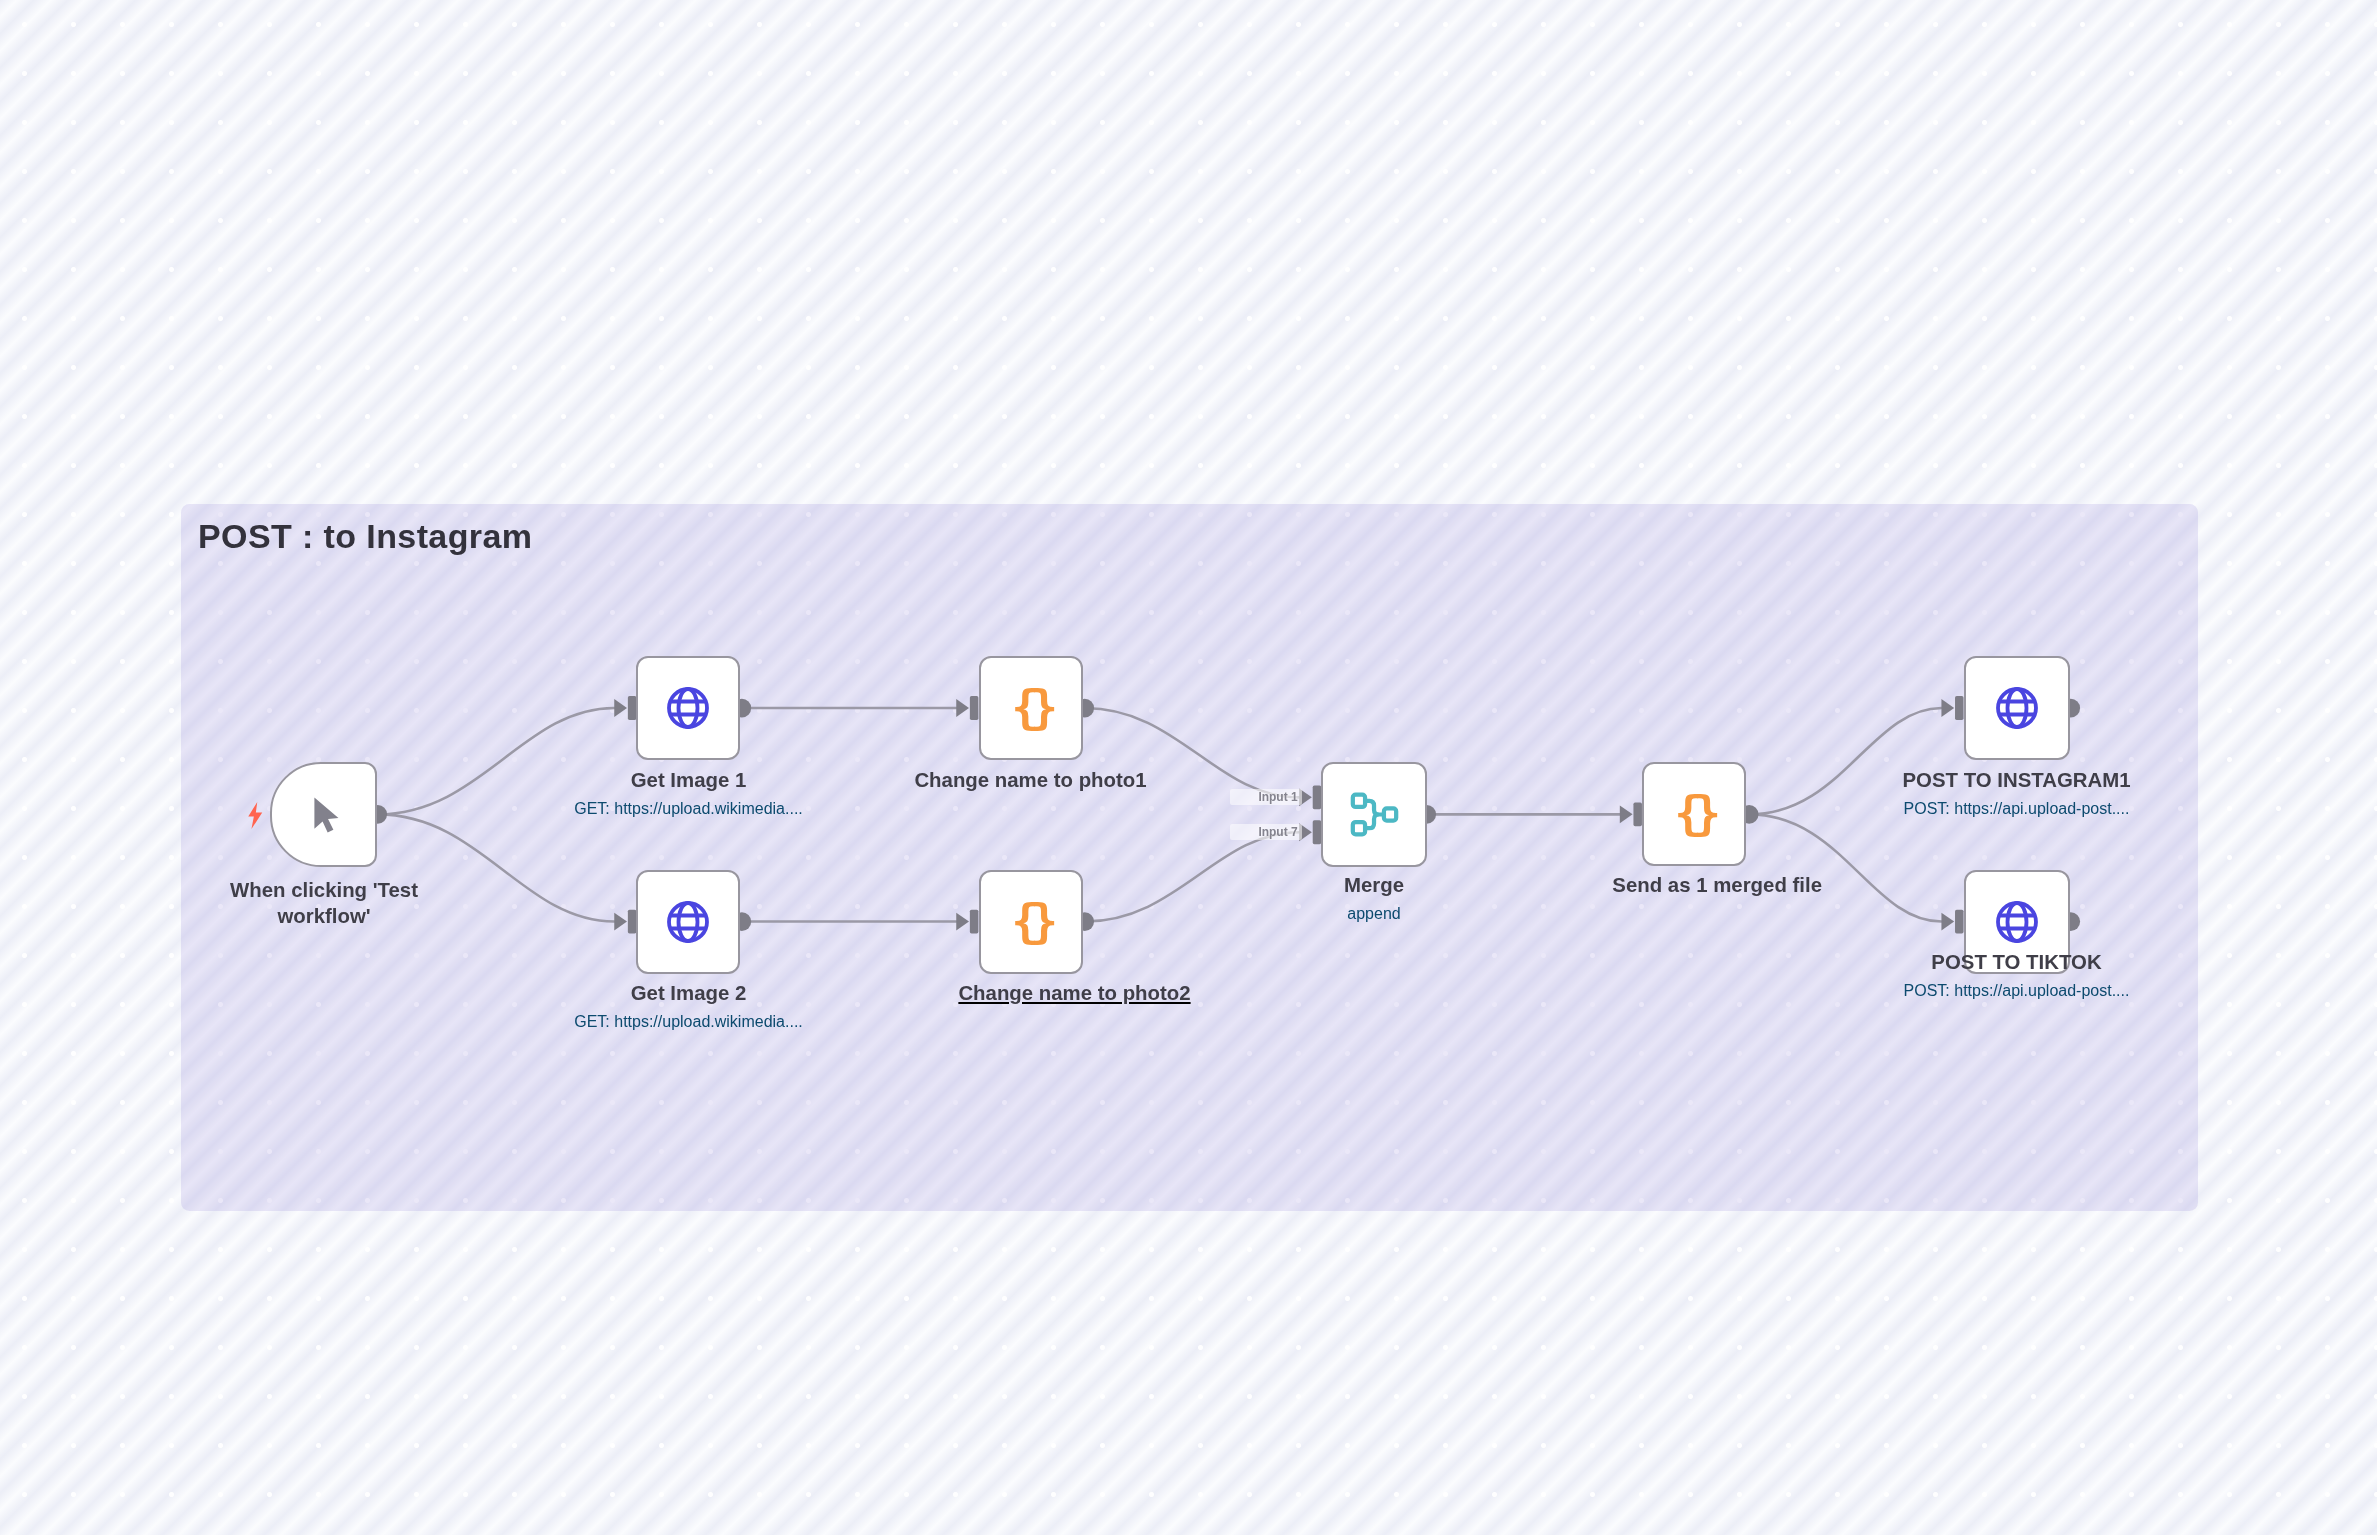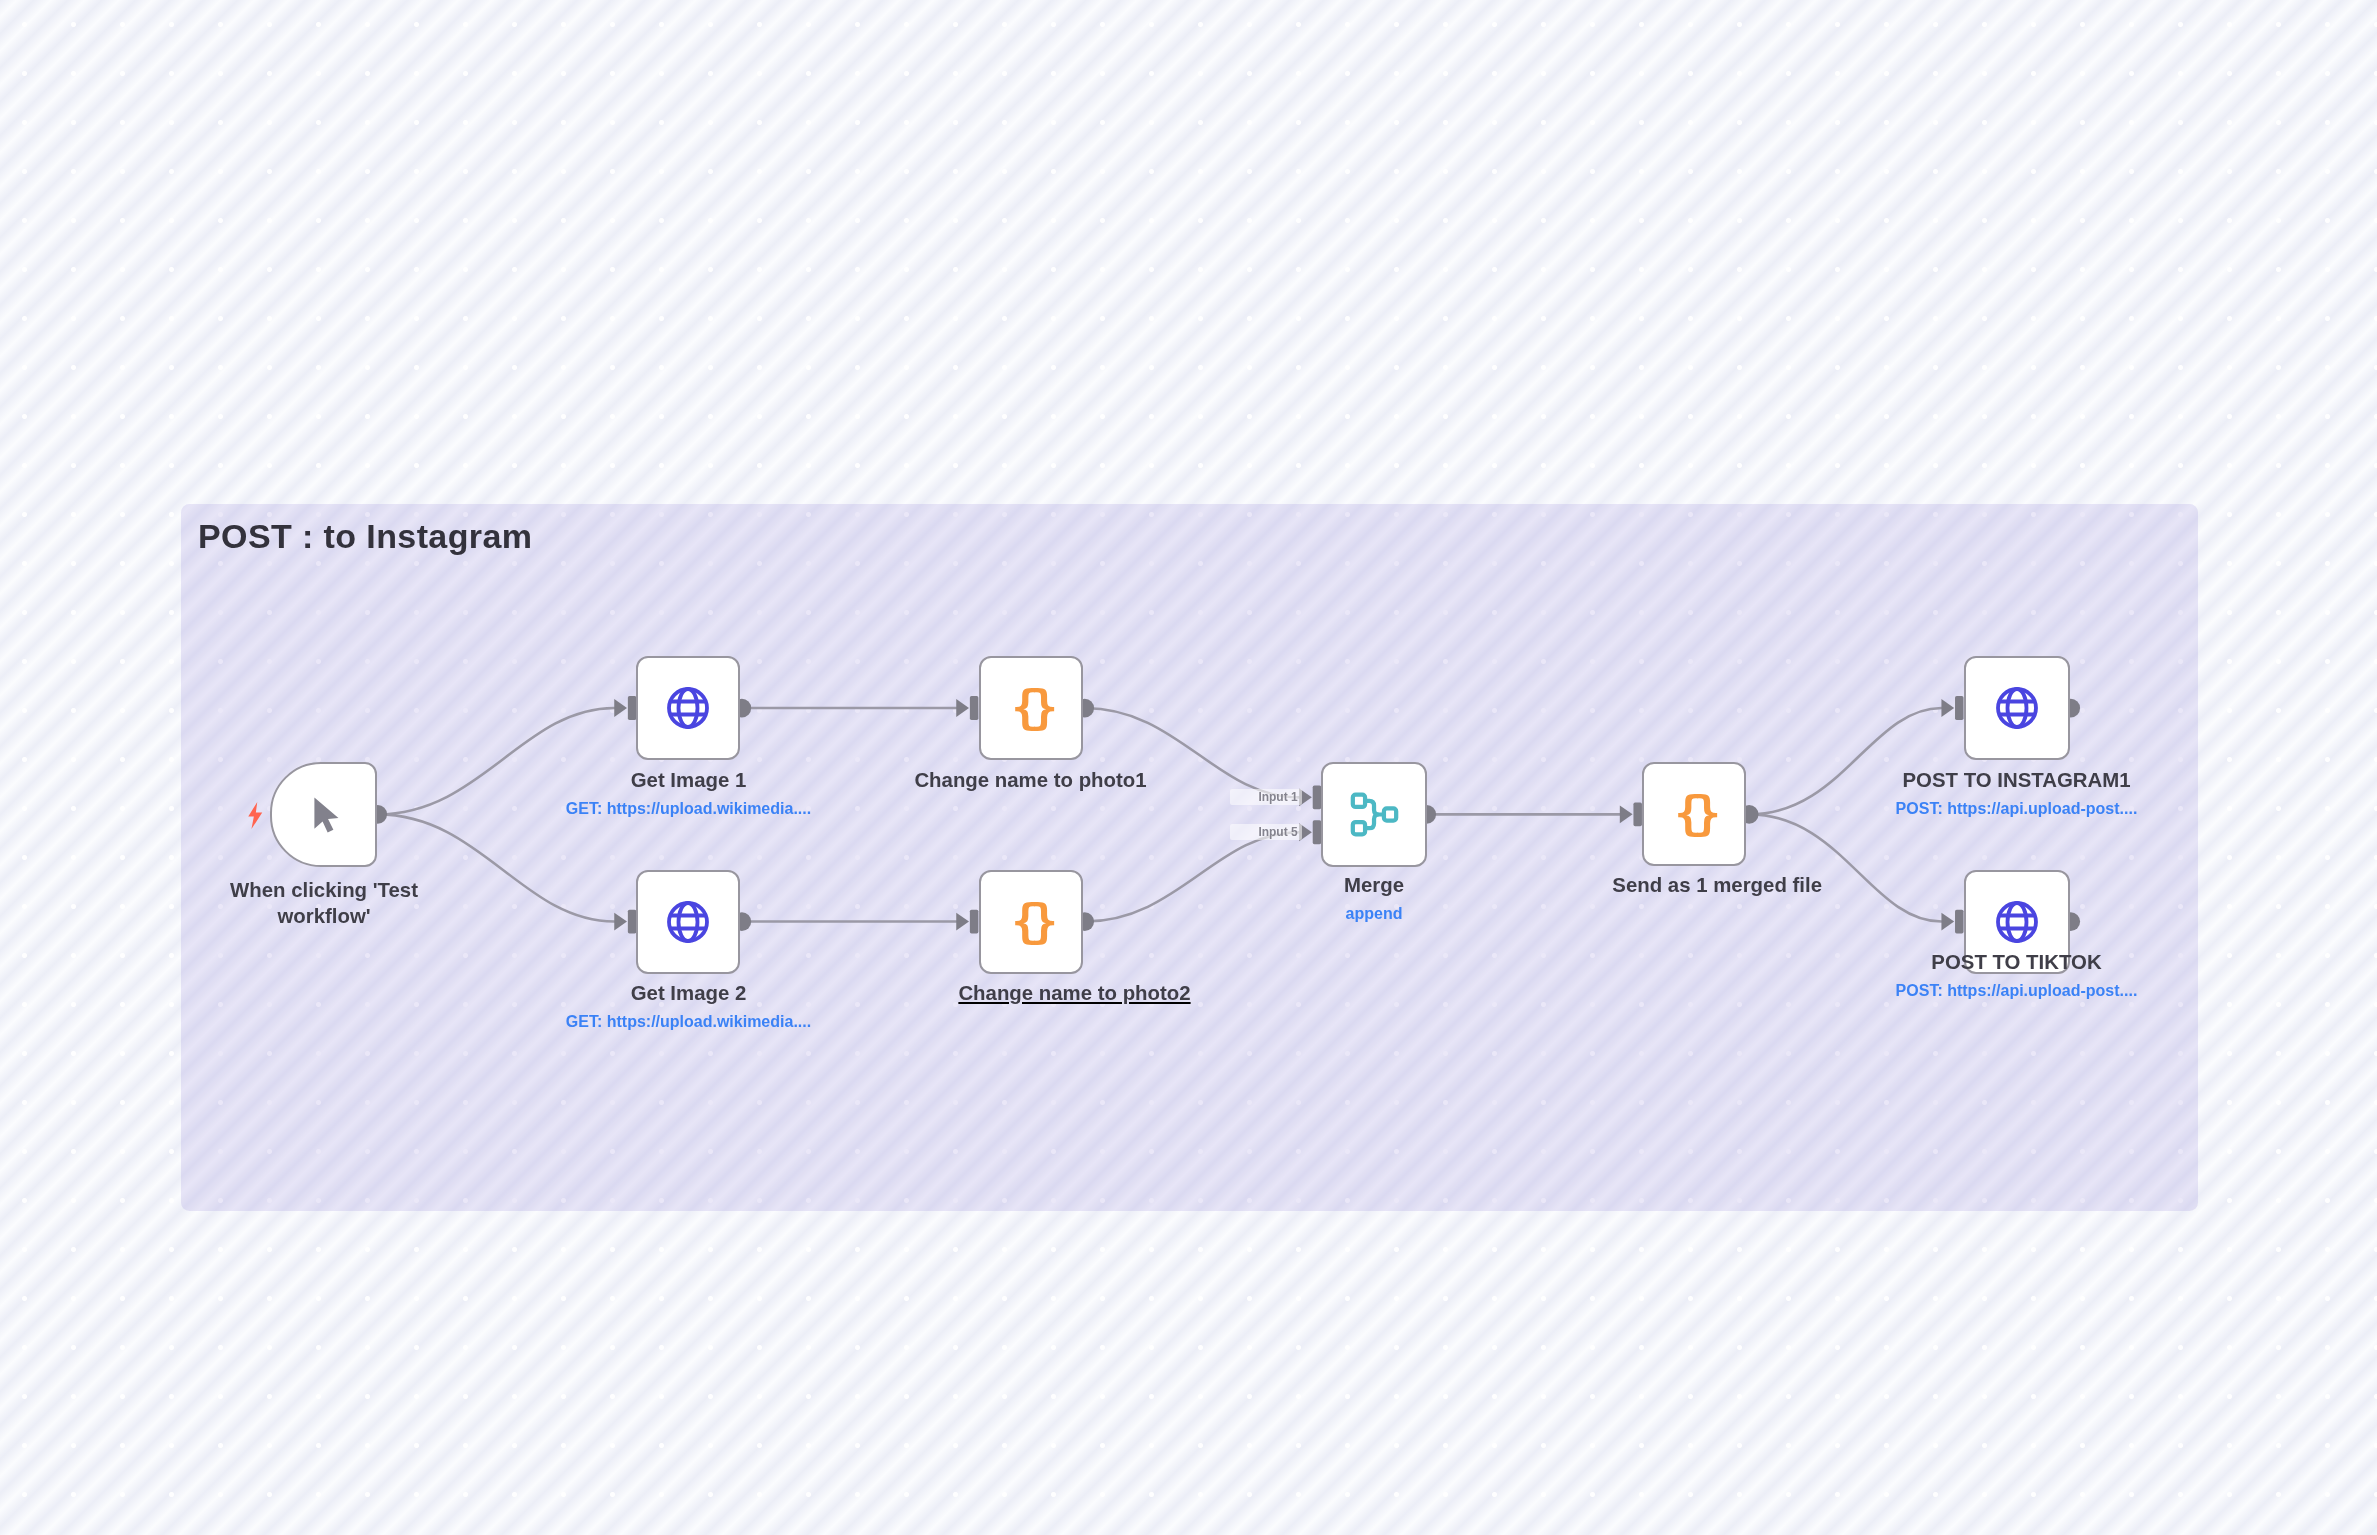--- a/index.html
+++ b/index.html
@@ -29,21 +29,21 @@
   .node{
     position:absolute; width:104px; height:104px;
     background:#ffffff; border:2.6px solid #98969f; border-radius:12px;
     display:flex; align-items:center; justify-content:center;
   }
   .node.trigger{ width:107px; height:105px; border-radius:51px 12px 12px 51px; }
   .icon{ display:flex; align-items:center; justify-content:center; }
 
   .node-caption{ position:absolute; text-align:center; }
   .node-label{ font-size:20.4px; font-weight:600; color:#3f3e48; line-height:25.5px; }
-  .node-sub{ font-size:16px; font-weight:700; color:#3b82f6; margin-top:6px; }
+  .node-sub{ font-size:16px; font-weight:400; color:#0c4a6e; margin-top:6px; }
 
   .input-tag{
     position:absolute; font-size:12px; font-weight:600; color:#84838e;
     background:rgba(255,255,255,0.55); padding:0.9px 4.3px; border-radius:2px;
     text-shadow:0 0 3.4px #ffffff;
   }
   .bolt{ position:absolute; left:243px; top:802px; }
 </style>
 </head>
 <body>
@@ -177,21 +177,21 @@
         <text x="34" y="53" font-size="54" font-weight="bold" font-family="DejaVu Sans Mono, monospace">}</text>
       </g>
         </svg>
     </span>
   </div>
   <div class="node-caption" style="left:947px; top:981px; width:255px;text-decoration:underline;">
     <div class="node-label">Change name to photo2</div>
   </div>
 
   <div class="input-tag" style="left:1230px; top:789px; width:72px; text-align:right;">Input 1</div>
-  <div class="input-tag" style="left:1230px; top:824px; width:72px; text-align:right;">Input 5</div>
+  <div class="input-tag" style="left:1230px; top:824px; width:72px; text-align:right;">Input 7</div>
   <div class="node" style="left:1321px; top:762px; height:105px; width:106px;">
     <span class="icon">
       <svg width="49" height="49" viewBox="0 0 52 52">
           <g fill="none" stroke-width="4.5" stroke-linejoin="round" stroke="#4cb8c4">
         <rect x="3" y="5" width="13" height="13" rx="3"></rect>
         <rect x="3" y="34" width="13" height="13" rx="3"></rect>
         <rect x="36" y="19.5" width="13" height="13" rx="3"></rect>
         <path d="M16,11.5 h4.5 q5,0 5,5 v4.5 q0,5 5,5 h5.5"></path>
         <path d="M16,40.5 h4.5 q5,0 5,-5 v-4.5 q0,-5 5,-5"></path>
       </g>

